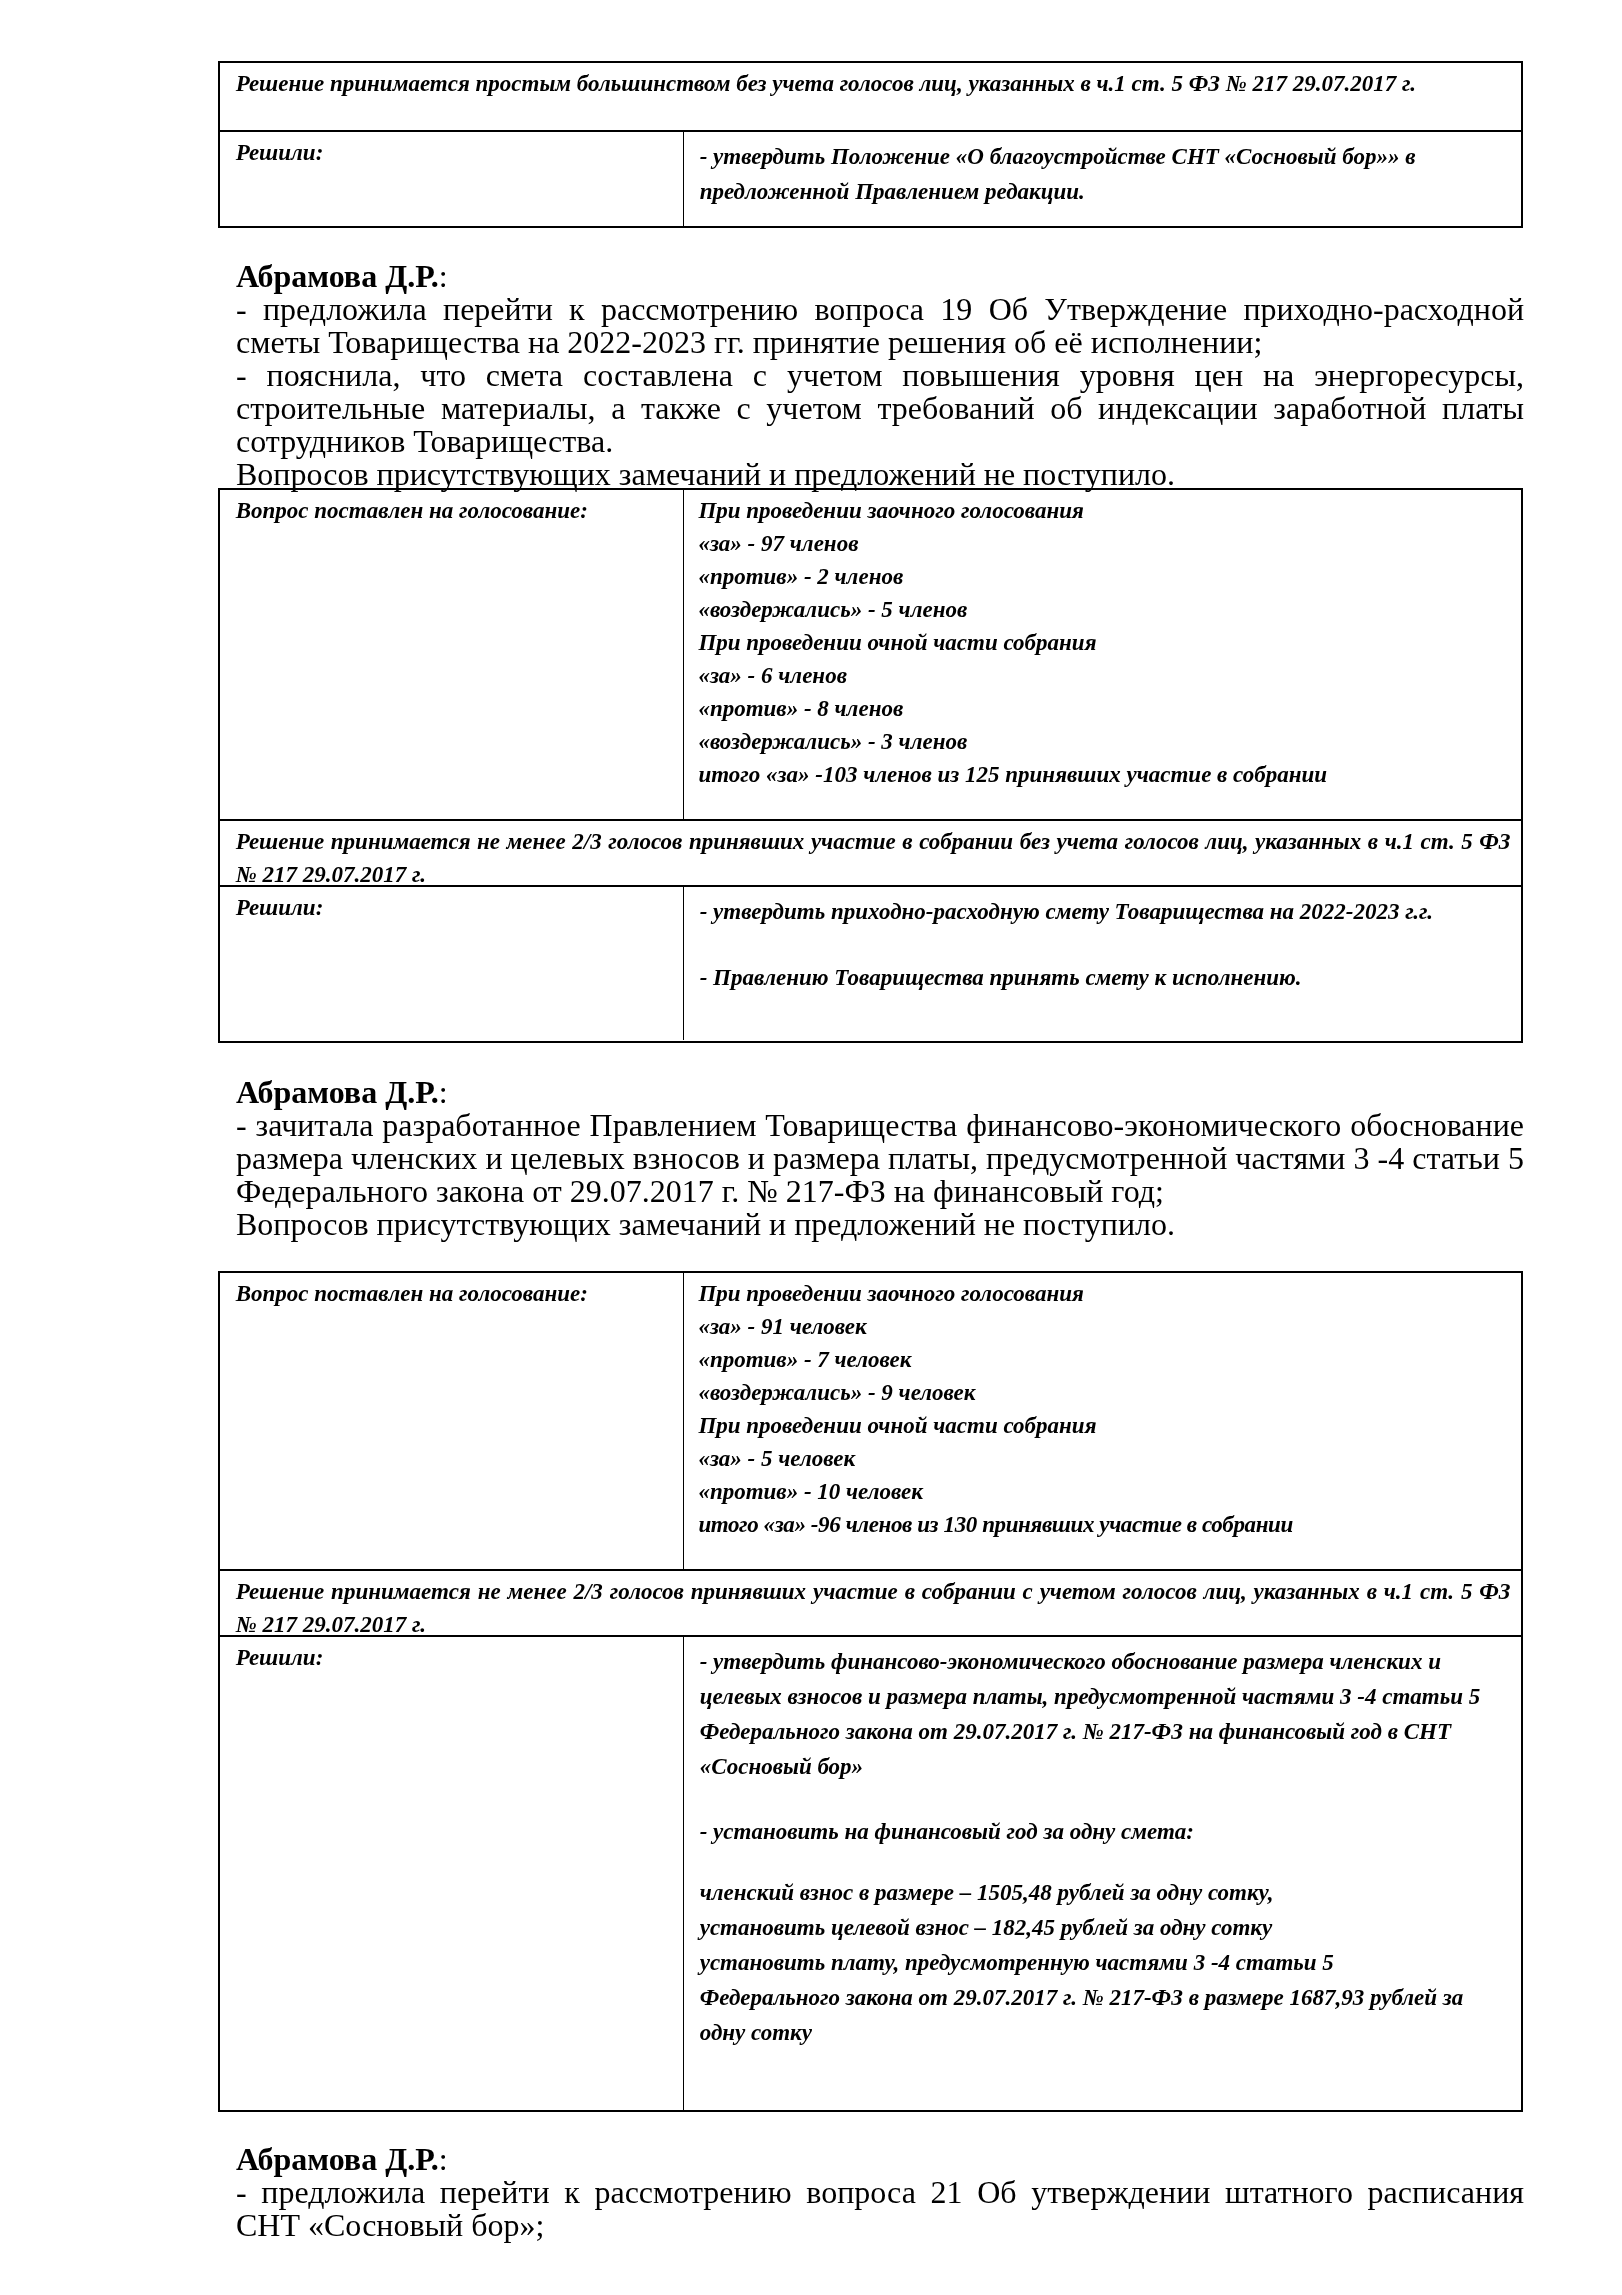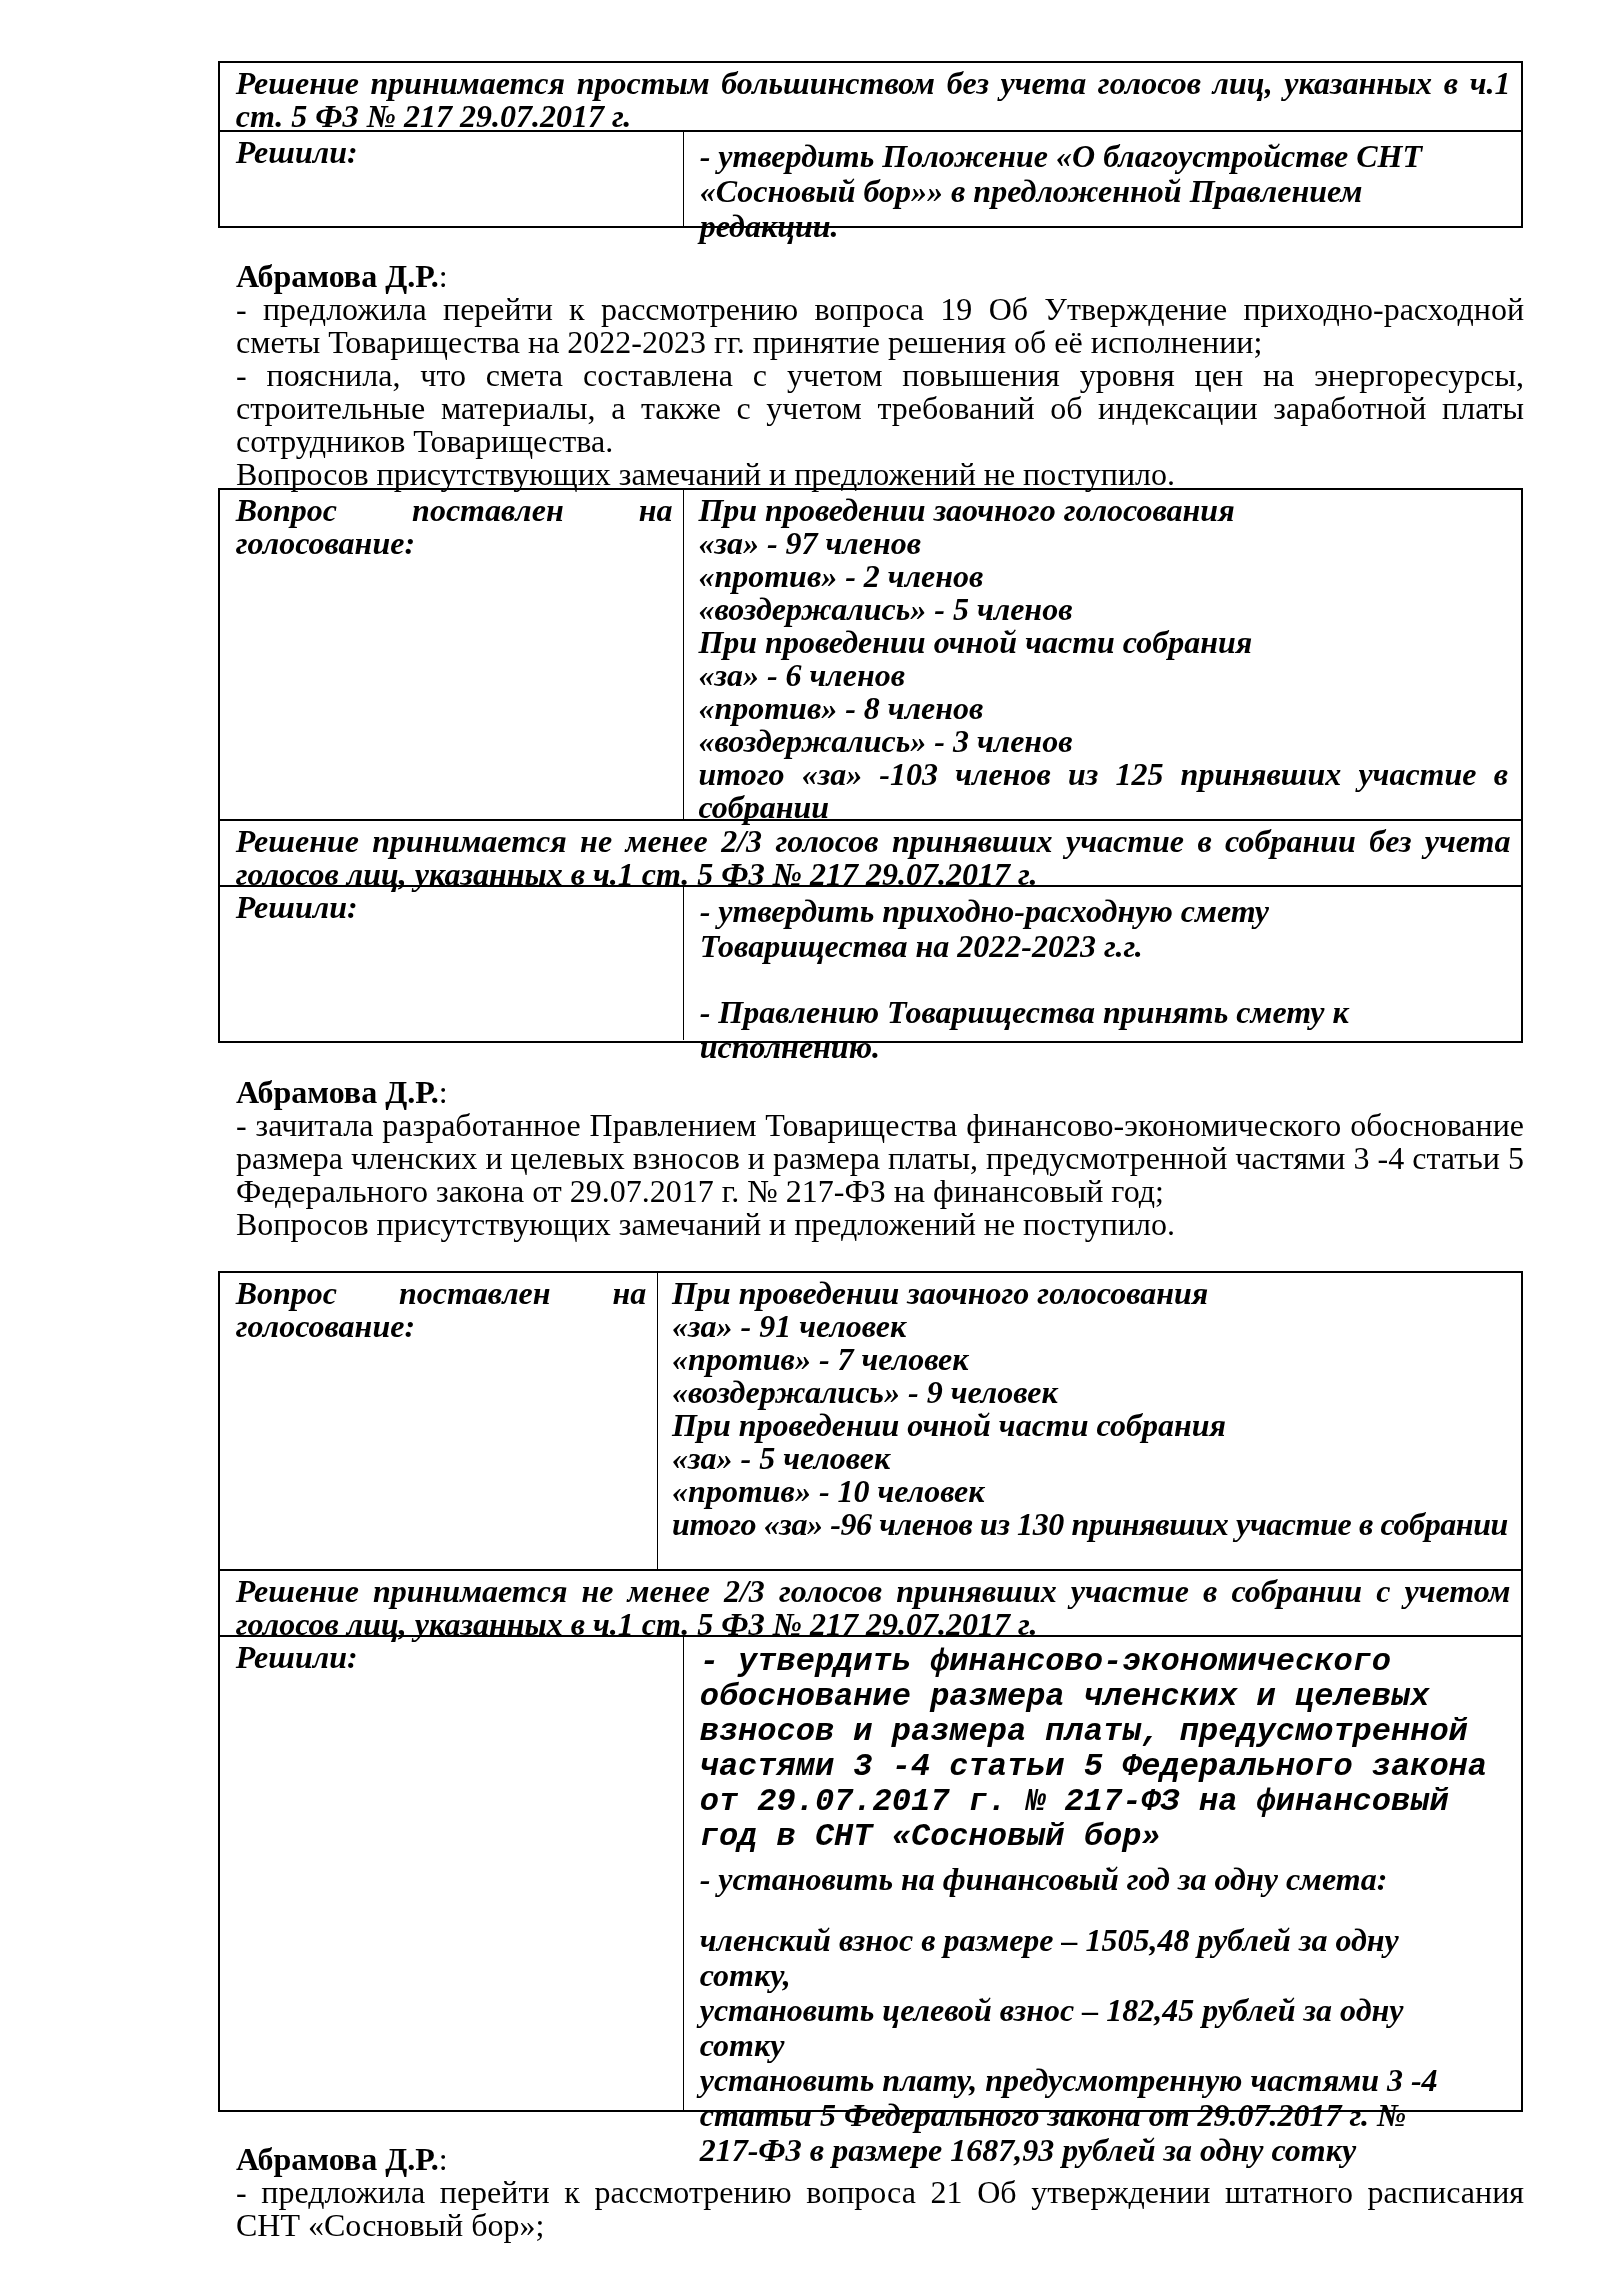--- a/index.html
+++ b/index.html
@@ -12,21 +12,21 @@
     color: #000000;
   }
   .tbl {
     position: absolute;
     left: 218px;
     width: 1305px;
     border: 2.6px solid #000;
     box-sizing: border-box;
     font-weight: bold;
     font-style: italic;
-    font-size: 32px;
+    font-size: 23px;
     line-height: 33px;
   }
   .row { display: flex; border-top: 2px solid #000; box-sizing: border-box; }
   .row:first-child { border-top: none; }
   .cell { box-sizing: border-box; padding: 3.9px 10.5px 0 15.7px; }
   .cell.left { width: 464px; border-right: 1.3px solid #000; }
   .cell.right { flex: 1; padding-left: 15.7px; padding-right: 13px; }
   .cell.full { flex: 1; text-align: justify; text-align-last: left; }
   .cell.left.justify { text-align: justify; text-align-last: left; }
   .right .block { display: block; }
@@ -114,21 +114,21 @@
       <span class="block">«против» - 10 человек</span>
       <span class="block" style="letter-spacing:-0.4px;">итого «за» -96 членов из 130 принявших участие в собрании</span>
     </div>
   </div>
   <div class="row" style="height:66px;">
     <div class="cell full">Решение принимается не менее 2/3 голосов принявших участие в собрании с учетом голосов лиц, указанных в ч.1 ст. 5 ФЗ № 217 29.07.2017 г.</div>
   </div>
   <div class="row" style="height:476px;">
     <div class="cell left">Решили:</div>
     <div class="cell right resolution" style="padding-top:6.5px; padding-right:26px; line-height:35px;">
-      <span class="item" style="margin-bottom:8px;font-family:Liberation Mono, monospace;">- утвердить финансово-экономического обоснование размера членских и целевых взносов и размера платы, предусмотренной частями 3 -4 статьи 5 Федерального закона от 29.07.2017 г. № 217-ФЗ на финансовый год в СНТ «Сосновый бор»</span>
+      <span class="item" style="margin-bottom:30px;">- утвердить финансово-экономического обоснование размера членских и целевых взносов и размера платы, предусмотренной частями 3 -4 статьи 5 Федерального закона от 29.07.2017 г. № 217-ФЗ на финансовый год в СНТ «Сосновый бор»</span>
       <span class="item" style="margin-bottom:26px;">- установить на финансовый год за одну смета:</span>
       <span class="item" style="padding-right:26px;">
         <span class="line">членский взнос в размере – 1505,48 рублей за одну сотку,</span>
         <span class="line">установить целевой взнос – 182,45 рублей за одну сотку</span>
         <span class="line">установить плату, предусмотренную частями 3 -4 статьи 5 Федерального закона от 29.07.2017 г. № 217-ФЗ в размере 1687,93 рублей за одну сотку</span>
       </span>
     </div>
   </div>
 </div>
 

